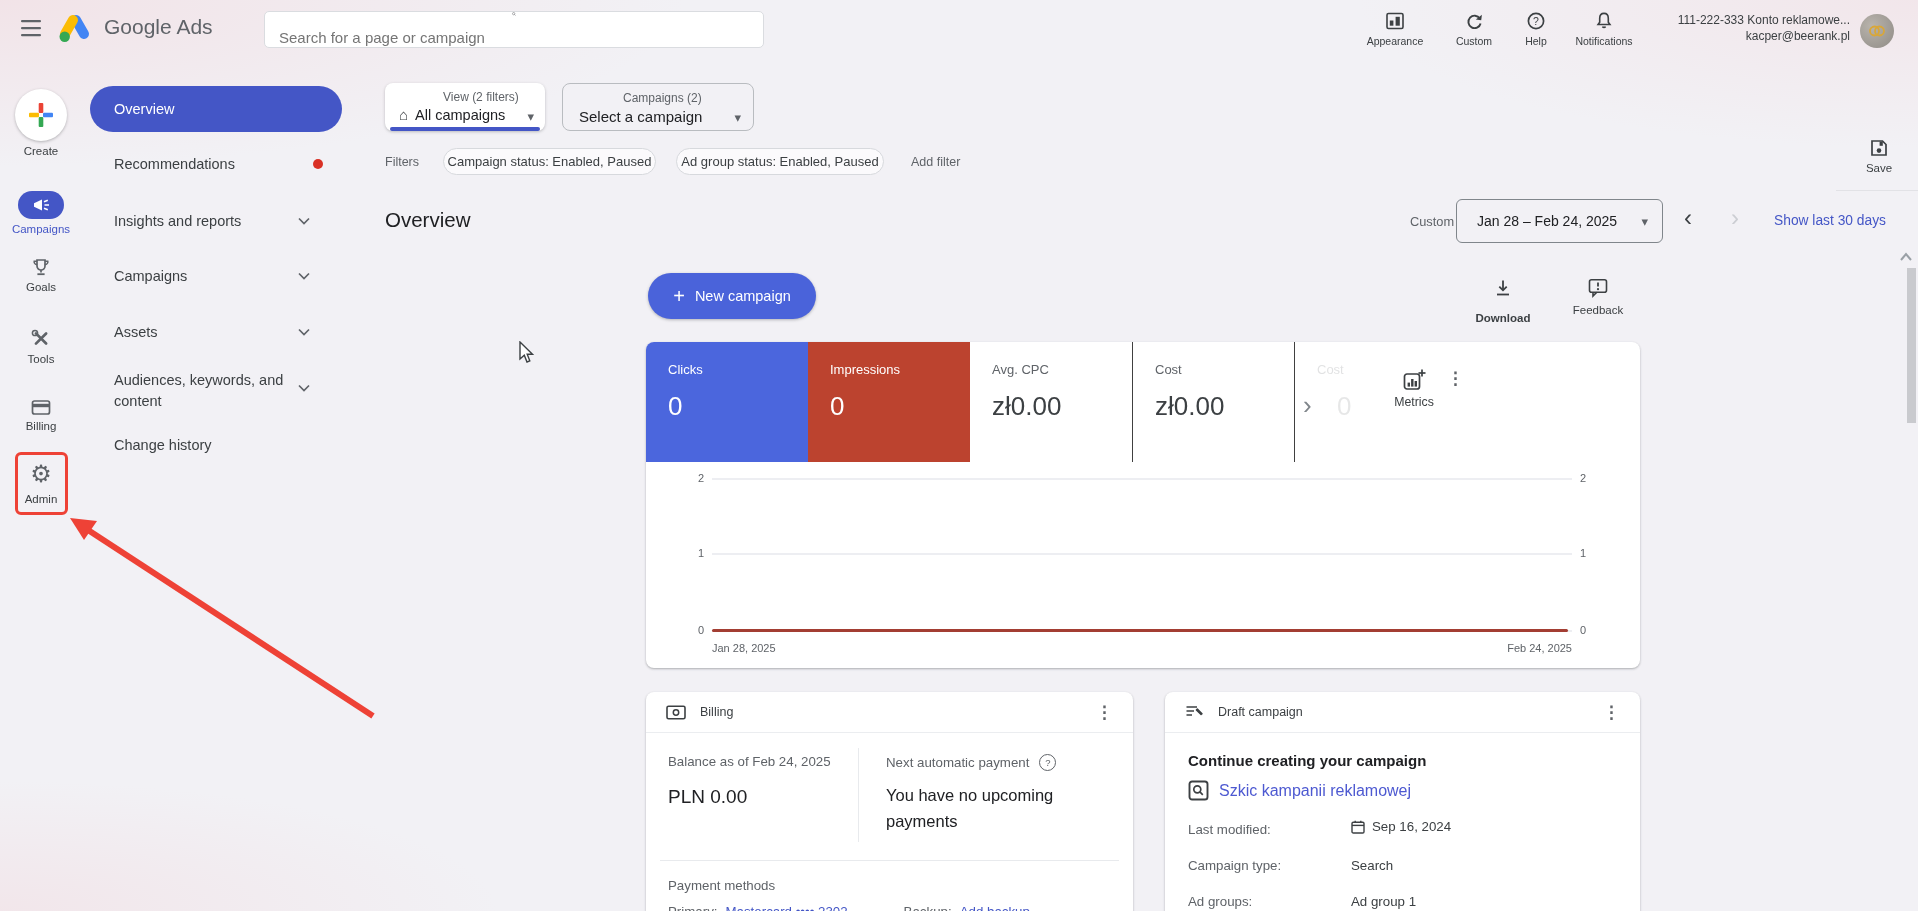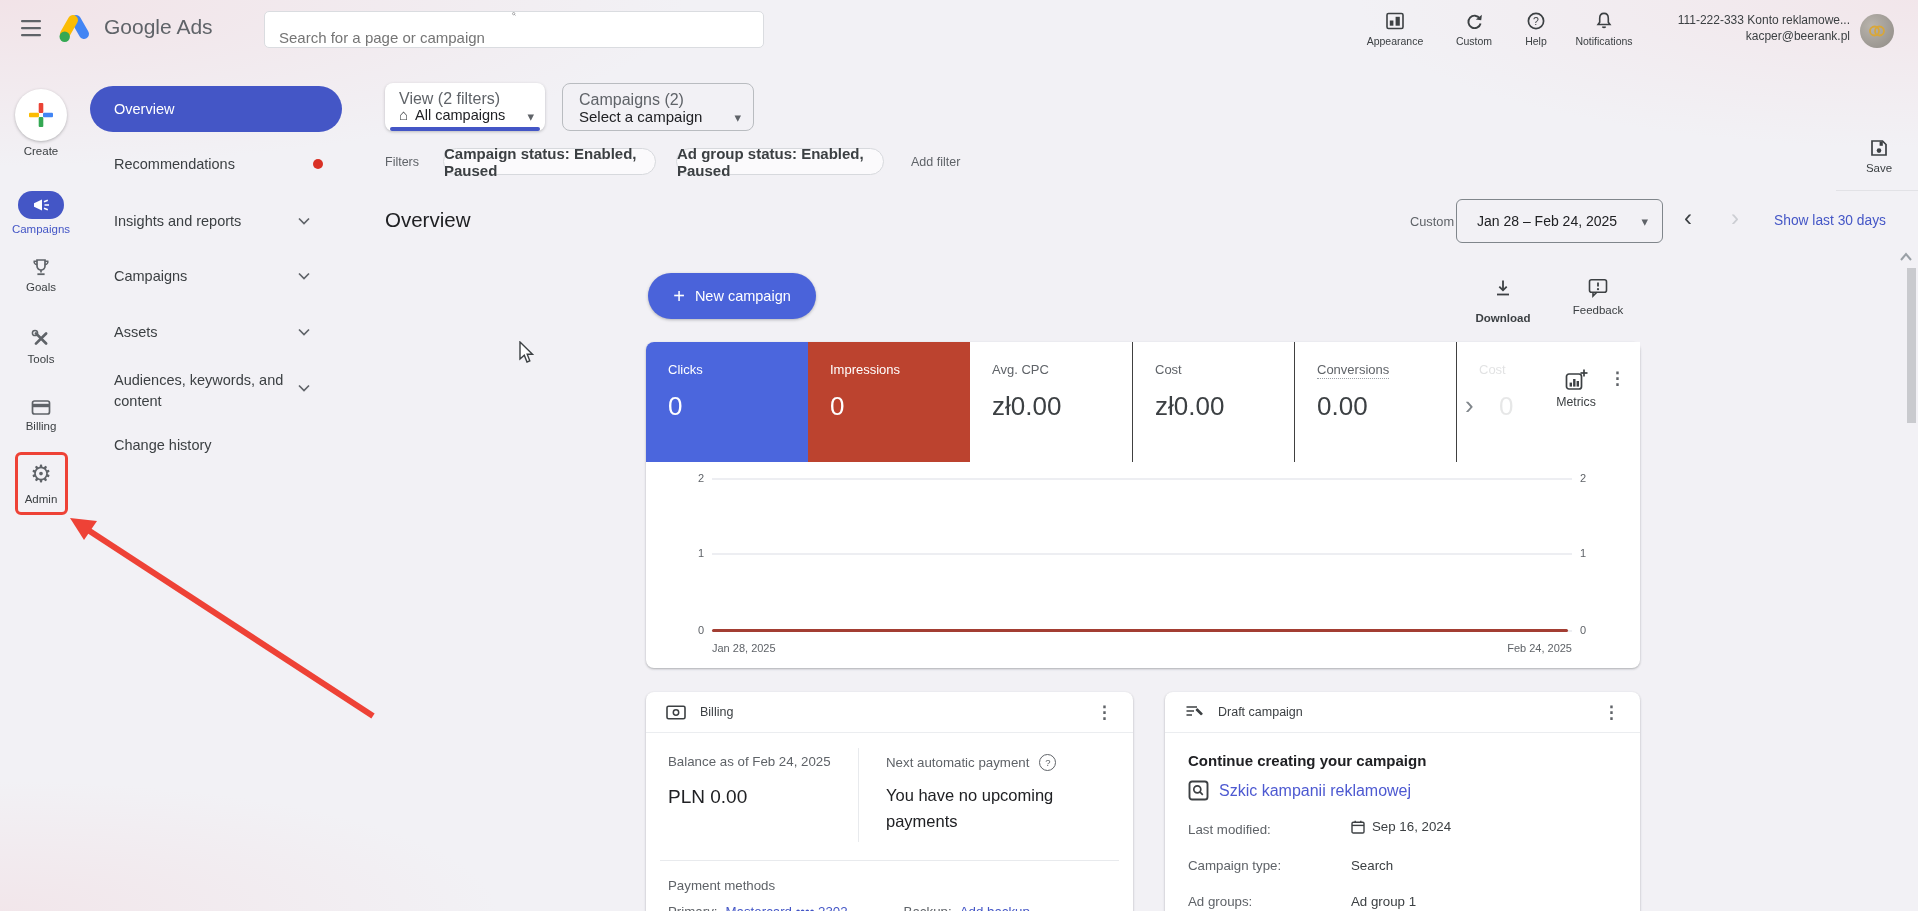--- a/index.html
+++ b/index.html
@@ -29,24 +29,24 @@
   .red-box{left:15px;top:452px;width:53px;height:63px;border:3.5px solid #ee4236;border-radius:6px;box-sizing:border-box;}
   
   .sb-pill{left:90px;top:86px;width:252px;height:46px;border-radius:23px;background:#4456c6;display:flex;align-items:center;padding-left:24px;box-sizing:border-box;color:#fff;font-size:14.5px;font-weight:500;cursor:pointer;}
   .sb-item{left:114px;font-size:14.5px;color:#3c4043;cursor:pointer;}
   .sb-chev{left:298px;cursor:pointer;}
   .red-dot{left:313px;width:10px;height:10px;border-radius:50%;background:#d93025;}
   
   .viewbox{left:385px;top:83px;width:160px;height:48px;background:#fff;border-radius:8px;box-shadow:0 1px 3px rgba(60,64,67,.3);cursor:pointer;}
   .viewbox .underline{position:absolute;left:5px;right:5px;bottom:0;height:4px;background:#4456c6;border-radius:3px;}
   .selbox{left:562px;top:83px;width:192px;height:48px;border:1px solid #b9bcc0;border-radius:8px;box-sizing:border-box;cursor:pointer;}
-  .mini-label{font-size:16px;color:#5f6368;}
+  .mini-label{font-size:12px;color:#5f6368;margin-left:44px;}
   .box-val{font-size:14.5px;color:#202124;font-weight:500;}
   .caret{color:#5f6368;font-size:13px;}
-  .chip{height:27px;border:1px solid #d7d9dd;border-radius:14px;background:rgba(255,255,255,.65);display:flex;align-items:center;justify-content:center;font-size:15px;color:#3c4043;box-sizing:border-box;cursor:pointer;font-weight:bold;}
+  .chip{height:27px;border:1px solid #d7d9dd;border-radius:14px;background:rgba(255,255,255,.65);display:flex;align-items:center;justify-content:center;font-size:13px;color:#3c4043;box-sizing:border-box;cursor:pointer;}
   .graytxt{font-size:12.5px;color:#5f6368;}
   
   .datebox{left:1456px;top:199px;width:207px;height:44px;border:1px solid #80868b;border-radius:6px;box-sizing:border-box;display:flex;align-items:center;justify-content:space-between;padding:0 14px 0 20px;font-size:14px;color:#202124;cursor:pointer;background:transparent;}
   .navchev{font-size:24px;line-height:1;cursor:pointer;}
   .linkblue{color:#4456c6;font-weight:500;cursor:pointer;}
   
   .newcamp{left:648px;top:273px;width:168px;height:46px;border-radius:23px;background:#4a63da;color:#fff;display:flex;align-items:center;justify-content:center;gap:10px;font-size:14.5px;font-weight:500;box-shadow:0 1px 3px rgba(60,64,67,.35);cursor:pointer;}
   
   .panel{left:646px;top:342px;width:994px;height:326px;background:#fff;border-radius:8px;box-shadow:0 1px 2px rgba(60,64,67,.28),0 1px 3px rgba(60,64,67,.12);}
   .cards{position:absolute;left:0;top:0;width:100%;height:120px;display:flex;}
@@ -319,24 +319,20 @@
         <div class="val">0</div>
       </div>
       <div class="card plain">
         <div class="lbl">Avg. CPC</div>
         <div class="val">zł0.00</div>
       </div>
       <div class="card plain bl">
         <div class="lbl">Cost</div>
         <div class="val">zł0.00</div>
       </div>
-      <div class="card plain bl">
-        <div class="lbl"><span class="dotted">Conversions</span></div>
-        <div class="val">0.00</div>
-      </div>
       <div class="card plain bl" style="width:184px;position:relative;">
         <div class="lbl" style="opacity:.18;">Cost</div>
         <div class="val" style="opacity:.12;padding-left:20px;">0</div>
         <div class="abs" style="left:8px;top:48px;font-size:26px;color:#80868b;cursor:pointer;">›</div>
         <div class="abs" style="left:86px;top:26px;width:66px;text-align:center;cursor:pointer;">
           <svg style="margin:0 auto;" width="24" height="24" viewBox="0 0 24 24">
             <rect x="2.5" y="6" width="15" height="15" rx="2.5" fill="none" stroke="#3c4043" stroke-width="1.7"></rect>
             <rect x="5.6" y="14.6" width="2.4" height="4" fill="#3c4043"></rect>
             <rect x="9.1" y="11" width="2.4" height="7.6" fill="#3c4043"></rect>
             <rect x="12.6" y="13" width="2.4" height="5.6" fill="#3c4043"></rect>

